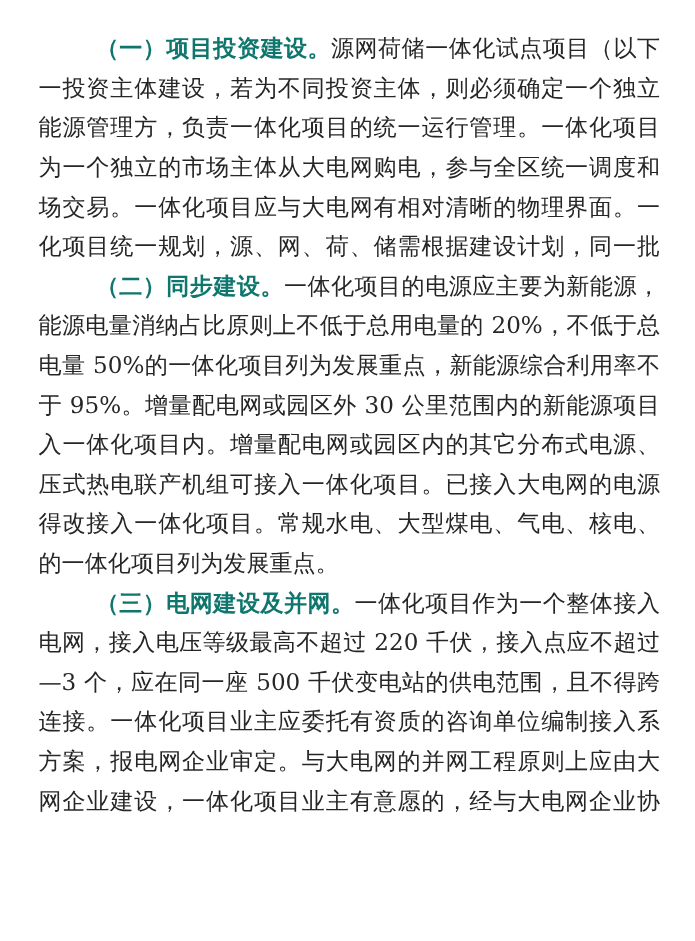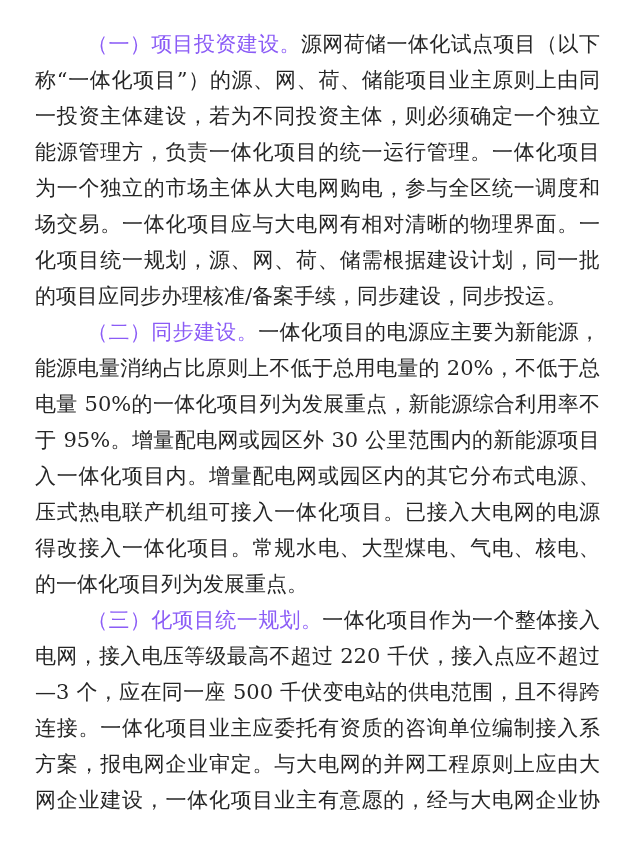--- a/index.html
+++ b/index.html
@@ -29,47 +29,45 @@
     text-align-last: justify;
     overflow: hidden;
   }
   .line.first {
     text-indent: 52px;
   }
   .line.para-end {
     text-align-last: left;
   }
   .heading {
-    font-weight: normal;
-    color: #8b5cf6;
+    font-weight: bold;
+    color: #0f766e;
   }
 </style>
 </head>
 <body>
 
 <div class="page">
 
   <div class="line first"><span class="heading">（一）项目投资建设。</span><span>源网荷储一体化试点项目（以下简</span></div>
-  <div class="line">称“一体化项目”）的源、网、荷、储能项目业主原则上由同</div>
   <div class="line">一投资主体建设，若为不同投资主体，则必须确定一个独立的</div>
   <div class="line">能源管理方，负责一体化项目的统一运行管理。一体化项目作</div>
   <div class="line">为一个独立的市场主体从大电网购电，参与全区统一调度和市</div>
   <div class="line">场交易。一体化项目应与大电网有相对清晰的物理界面。一体</div>
   <div class="line">化项目统一规划，源、网、荷、储需根据建设计划，同一批次</div>
-  <div class="line para-end">的项目应同步办理核准/备案手续，同步建设，同步投运。</div>
 
   <div class="line first"><span class="heading">（二）同步建设。</span><span>一体化项目的电源应主要为新能源，新</span></div>
   <div class="line">能源电量消纳占比原则上不低于总用电量的 20%，不低于总用</div>
   <div class="line">电量 50%的一体化项目列为发展重点，新能源综合利用率不低</div>
   <div class="line">于 95%。增量配电网或园区外 30 公里范围内的新能源项目可接</div>
   <div class="line">入一体化项目内。增量配电网或园区内的其它分布式电源、背</div>
   <div class="line">压式热电联产机组可接入一体化项目。已接入大电网的电源不</div>
   <div class="line">得改接入一体化项目。常规水电、大型煤电、气电、核电、抽</div>
   <div class="line para-end">的一体化项目列为发展重点。</div>
 
-  <div class="line first"><span class="heading">（三）化项目统一规划。</span><span>一体化项目作为一个整体接入大</span></div>
+  <div class="line first"><span class="heading">（三）电网建设及并网。</span><span>一体化项目作为一个整体接入大</span></div>
   <div class="line">电网，接入电压等级最高不超过 220 千伏，接入点应不超过 2</div>
   <div class="line">—3 个，应在同一座 500 千伏变电站的供电范围，且不得跨网</div>
   <div class="line">连接。一体化项目业主应委托有资质的咨询单位编制接入系统</div>
   <div class="line">方案，报电网企业审定。与大电网的并网工程原则上应由大电</div>
   <div class="line">网企业建设，一体化项目业主有意愿的，经与大电网企业协商</div>
 
 </div>
 
 </body></html>

